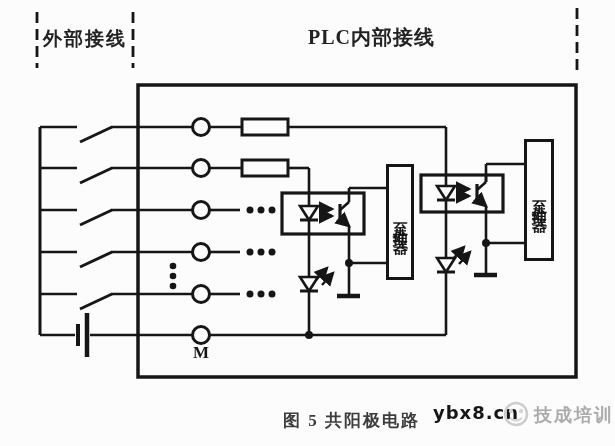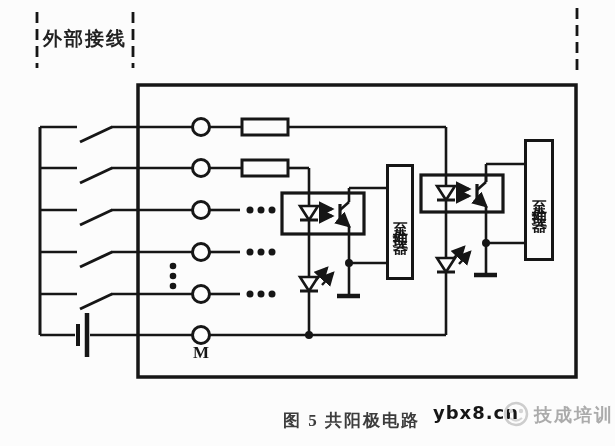--- a/index.html
+++ b/index.html
@@ -211,20 +211,21 @@
       <path d="M446 272 V335"></path>
       <g stroke-width="2.4">
         <line x1="453" y1="259" x2="464" y2="247" marker-end="url(#ah)"></line>
         <line x1="459" y1="264" x2="470" y2="252" marker-end="url(#ah)"></line>
       </g>
     </g>
   </svg>
 
   <div class="lbl lbl-external">外部接线</div>
 
+  <div class="lbl lbl-internal">PLC内部接线</div>
 
   <div class="proc-box proc-1">至处理器</div>
 
   <div class="proc-box proc-2">至处理器</div>
 
   <div class="lbl lbl-m">M</div>
 
   <div class="lbl caption">图 5 共阳极电路</div>
 
   <div class="lbl wm-site">ybx8.cn</div>

